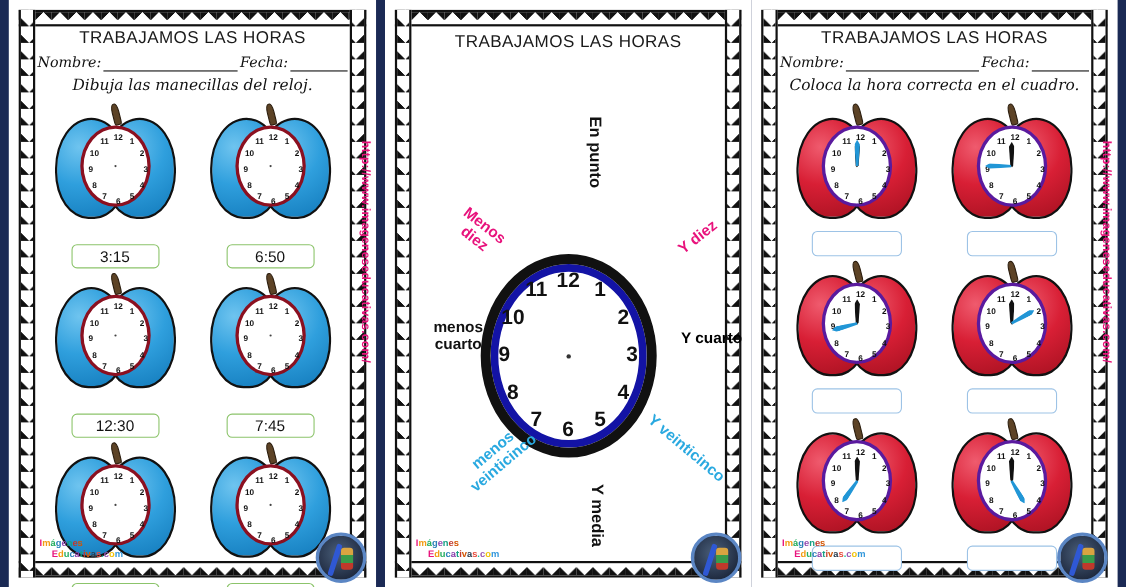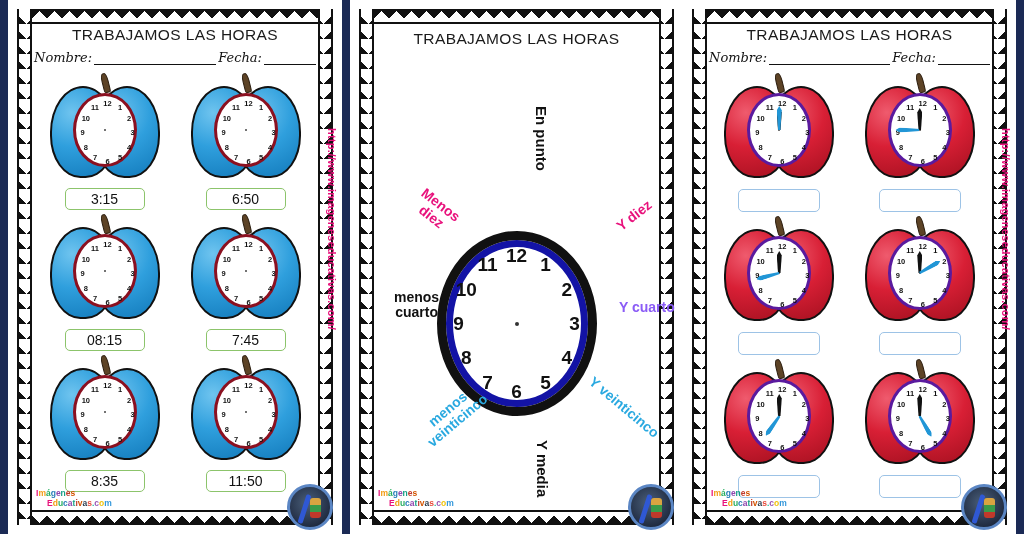--- a/index.html
+++ b/index.html
@@ -151,21 +151,21 @@
     background: #111;
     clip-path: polygon(50% 0%, 100% 20%, 75% 100%, 25% 100%, 0% 20%);
   }
   .hand.minute {
     width: 5px; height: 24px; margin-left: -2.5px; margin-top: -24px;
     background: #2196d6;
     clip-path: polygon(50% 0%, 100% 18%, 72% 100%, 28% 100%, 0% 18%);
   }
 
   .timebox {
-    margin-top: 3px;
+    margin-top: 16px;
     min-width: 80px; padding: 2px 12px;
     border: 1.6px solid #8cc46b;
     border-radius: 5px;
     background: #fff;
     text-align: center;
     font-family: "Liberation Sans", sans-serif;
     font-size: 14px; color: #111;
   }
   .answerbox {
     margin-top: 4px;
@@ -260,20 +260,21 @@
         <div class="edge right"></div>
     </div>
     <div class="inner">
       <div class="title">TRABAJAMOS LAS HORAS</div>
       <div class="namerow">
         <span class="lbl">Nombre:</span>
         <span class="line"></span>
         <span class="lbl">Fecha:</span>
         <span class="line short"></span>
       </div>
+      <div class="instruction">Dibuja las manecillas del reloj.</div>
       <div class="grid" id="grid1">
           <div class="cell">
             <div class="apple-wrap blue">
               <div class="apple-body">
                 <div class="lobe l"></div>
                 <div class="lobe r"></div>
               </div>
               <div class="stem"></div>
               <div class="face">
                 <div class="num" style="left: 32px; top: 8px;">12</div>
@@ -334,21 +335,21 @@
                 <div class="num" style="left: 44.5px; top: 62.1147px;">5</div>
                 <div class="num" style="left: 32px; top: 66px;">6</div>
                 <div class="num" style="left: 19.5px; top: 62.1147px;">7</div>
                 <div class="num" style="left: 10.3494px; top: 51.5px;">8</div>
                 <div class="num" style="left: 7px; top: 37px;">9</div>
                 <div class="num" style="left: 10.3494px; top: 22.5px;">10</div>
                 <div class="num" style="left: 19.5px; top: 11.8853px;">11</div>
                 <div class="centerdot"></div>
               </div>
             </div>
-            <div class="timebox">08:15</div>
+            <div class="timebox">12:30</div>
           </div>
           <div class="cell">
             <div class="apple-wrap blue">
               <div class="apple-body">
                 <div class="lobe l"></div>
                 <div class="lobe r"></div>
               </div>
               <div class="stem"></div>
               <div class="face">
                 <div class="num" style="left: 32px; top: 8px;">12</div>
@@ -455,21 +456,21 @@
             <div class="bignum" style="left: 42px; top: 141.89px;">7</div>
             <div class="bignum" style="left: 20.7705px; top: 117px;">8</div>
             <div class="bignum" style="left: 13px; top: 83px;">9</div>
             <div class="bignum" style="left: 20.7705px; top: 49px;">10</div>
             <div class="bignum" style="left: 42px; top: 24.1103px;">11</div>
           </div>
       <div class="plabel" style="left: 157px; top: 58px; color: rgb(17, 17, 17); font-size: 15px; writing-mode: vertical-rl; transform: none; text-align: center;">En punto</div>
           <div class="plabel" style="left: 238px; top: 160px; color: rgb(232, 18, 124); font-size: 14px; transform: rotate(-38deg); text-align: center;">Y diez</div>
           <div class="plabel" style="left: 38px; top: 148px; color: rgb(232, 18, 124); font-size: 14px; transform: rotate(38deg); text-align: center;">Menos
 diez</div>
-          <div class="plabel" style="left: 243px; top: 252px; color: #8b5cf6; font-size: 14px; transform: rotate(0deg); text-align: center;">Y cuarto</div>
+          <div class="plabel" style="left: 243px; top: 252px; color: #000000; font-size: 14px; transform: rotate(0deg); text-align: center;">Y cuarto</div>
           <div class="plabel" style="left: 18px; top: 242px; color: rgb(17, 17, 17); font-size: 14px; transform: rotate(0deg); text-align: center;">menos
 cuarto</div>
           <div class="plabel" style="left: 205px; top: 352px; color: rgb(42, 169, 224); font-size: 14px; transform: rotate(40deg); text-align: center;">Y veinticinco</div>
           <div class="plabel" style="left: 40px; top: 352px; color: rgb(42, 169, 224); font-size: 14px; transform: rotate(-40deg); text-align: center;">menos
 veinticinco</div>
           <div class="plabel" style="left: 158px; top: 392px; color: rgb(17, 17, 17); font-size: 15px; writing-mode: vertical-rl; transform: none; text-align: center;">Y media</div>
         </div>
     </div>
     <div class="footer-logo">
       <div class="l1"><span style="color: rgb(232, 18, 124);">I</span><span style="color: rgb(243, 156, 18);">m</span><span style="color: rgb(39, 174, 96);">á</span><span style="color: rgb(41, 128, 185);">g</span><span style="color: rgb(142, 68, 173);">e</span><span style="color: rgb(22, 160, 133);">n</span><span style="color: rgb(192, 57, 43);">e</span><span style="color: rgb(211, 84, 0);">s</span></div>
@@ -489,20 +490,21 @@
         <div class="edge right"></div>
     </div>
     <div class="inner">
       <div class="title">TRABAJAMOS LAS HORAS</div>
       <div class="namerow">
         <span class="lbl">Nombre:</span>
         <span class="line"></span>
         <span class="lbl">Fecha:</span>
         <span class="line short"></span>
       </div>
+      <div class="instruction">Coloca la hora correcta en el cuadro.</div>
       <div class="grid" id="grid3">
           <div class="cell">
             <div class="apple-wrap red">
               <div class="apple-body">
                 <div class="lobe l"></div>
                 <div class="lobe r"></div>
               </div>
               <div class="stem"></div>
               <div class="face">
                 <div class="num" style="left: 32px; top: 8px;">12</div>

